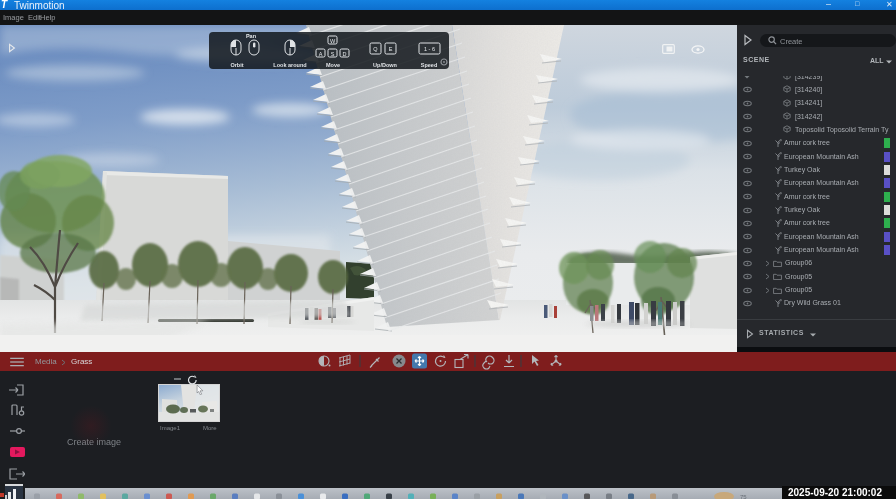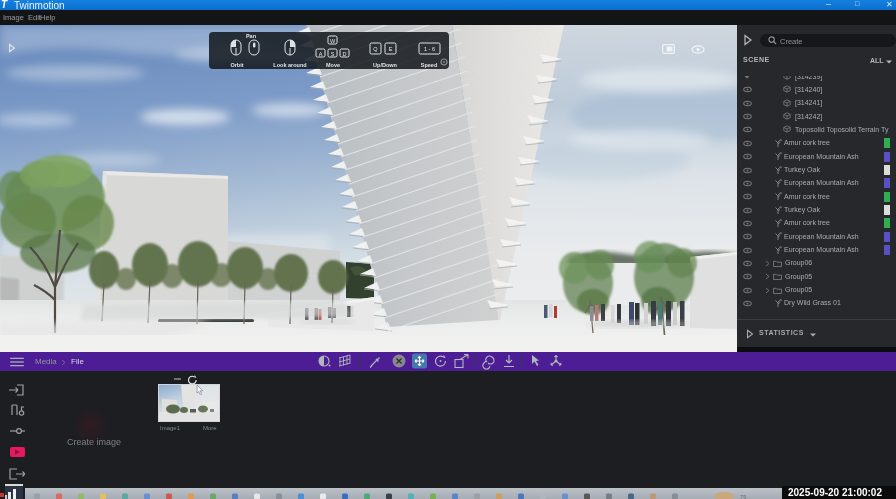--- a/index.html
+++ b/index.html
@@ -9,21 +9,21 @@
 
 #titlebar { left:0; top:0; width:896px; height:10px; background:linear-gradient(#1481e0,#0d6fce); color:#fff; }
 #titlebar .tname { position:absolute; left:14px; top:0px; font-size:10px; color:#eaf2fb; }
 
 #menubar { left:0; top:10px; width:896px; height:15px; background:#131415; color:#9a9da1; font-size:7.5px; }
 
 #viewport { left:0; top:25px; width:737px; height:327px; overflow:hidden; }
 
 #rpanel { left:737px; top:25px; width:159px; height:322px; background:#26282c; }
 
-#mtoolbar { left:0; top:352px; width:896px; height:19px; background:#4c1d95; }
+#mtoolbar { left:0; top:352px; width:896px; height:19px; background:#7f1d1d; }
 
 #mpanel { left:0; top:371px; width:896px; height:117px; background:#1c1e22; }
 
 #taskbar { left:0; top:488px; width:896px; height:11px; background:linear-gradient(#bcc1c8,#a6acb4); }
 #tsblack { left:782px; top:486px; width:114px; height:13px; background:#0b0b0b; color:#fff; font-size:10px; font-weight:bold; }
 </style>
 </head>
 <body>
 <div id="stage">
   <div id="viewport" class="abs">
@@ -631,21 +631,21 @@
         <g stroke="#aaadb1" stroke-width="1.4">
           <line x1="0" y1="1.5" x2="15" y2="1.5"></line>
           <line x1="0" y1="5.5" x2="15" y2="5.5"></line>
           <line x1="0" y1="9.5" x2="15" y2="9.5"></line>
         </g>
       </svg>
     <span class="abs" style="left:35px;top:5px;font-size:8px;color:#93979c;">Media</span>
     <svg width="5" height="7" style="position:absolute;left:61px;top:7px" viewBox="0 0 5 7">
         <path d="M1,1 L4,3.5 L1,6" fill="none" stroke="#6d7176" stroke-width="1"></path>
       </svg>
-    <span class="abs" style="left:71px;top:5px;font-size:8px;color:#d8dadc;">File</span>
+    <span class="abs" style="left:71px;top:5px;font-size:8px;color:#d8dadc;">Grass</span>
     <svg width="260" height="19" style="position:absolute;left:312px;top:0" viewBox="0 0 260 19">
       <g stroke="#b3b6ba" fill="none" stroke-width="1.1">
         <circle cx="12" cy="9" r="5"></circle>
           <path d="M12,4 A5,5 0 0 0 12,14 Z" fill="#b3b6ba" stroke="none"></path>
           <circle cx="17.5" cy="13.5" r="1" fill="#b3b6ba" stroke="none"></circle>
         <g transform="translate(27,3)">
             <path d="M0,3 L11,0 M0,7 L11,4 M0,11 L11,8 M1,2.7 L1,11.3 M4.5,1.8 L4.5,10.5 M8,0.9 L8,9.6 M11,0 L11,8.7" stroke-width="0.9"></path>
           </g>
         <line x1="48" y1="3" x2="48" y2="15" stroke="#3a3d41"></line>
         <g transform="translate(57,3)">

